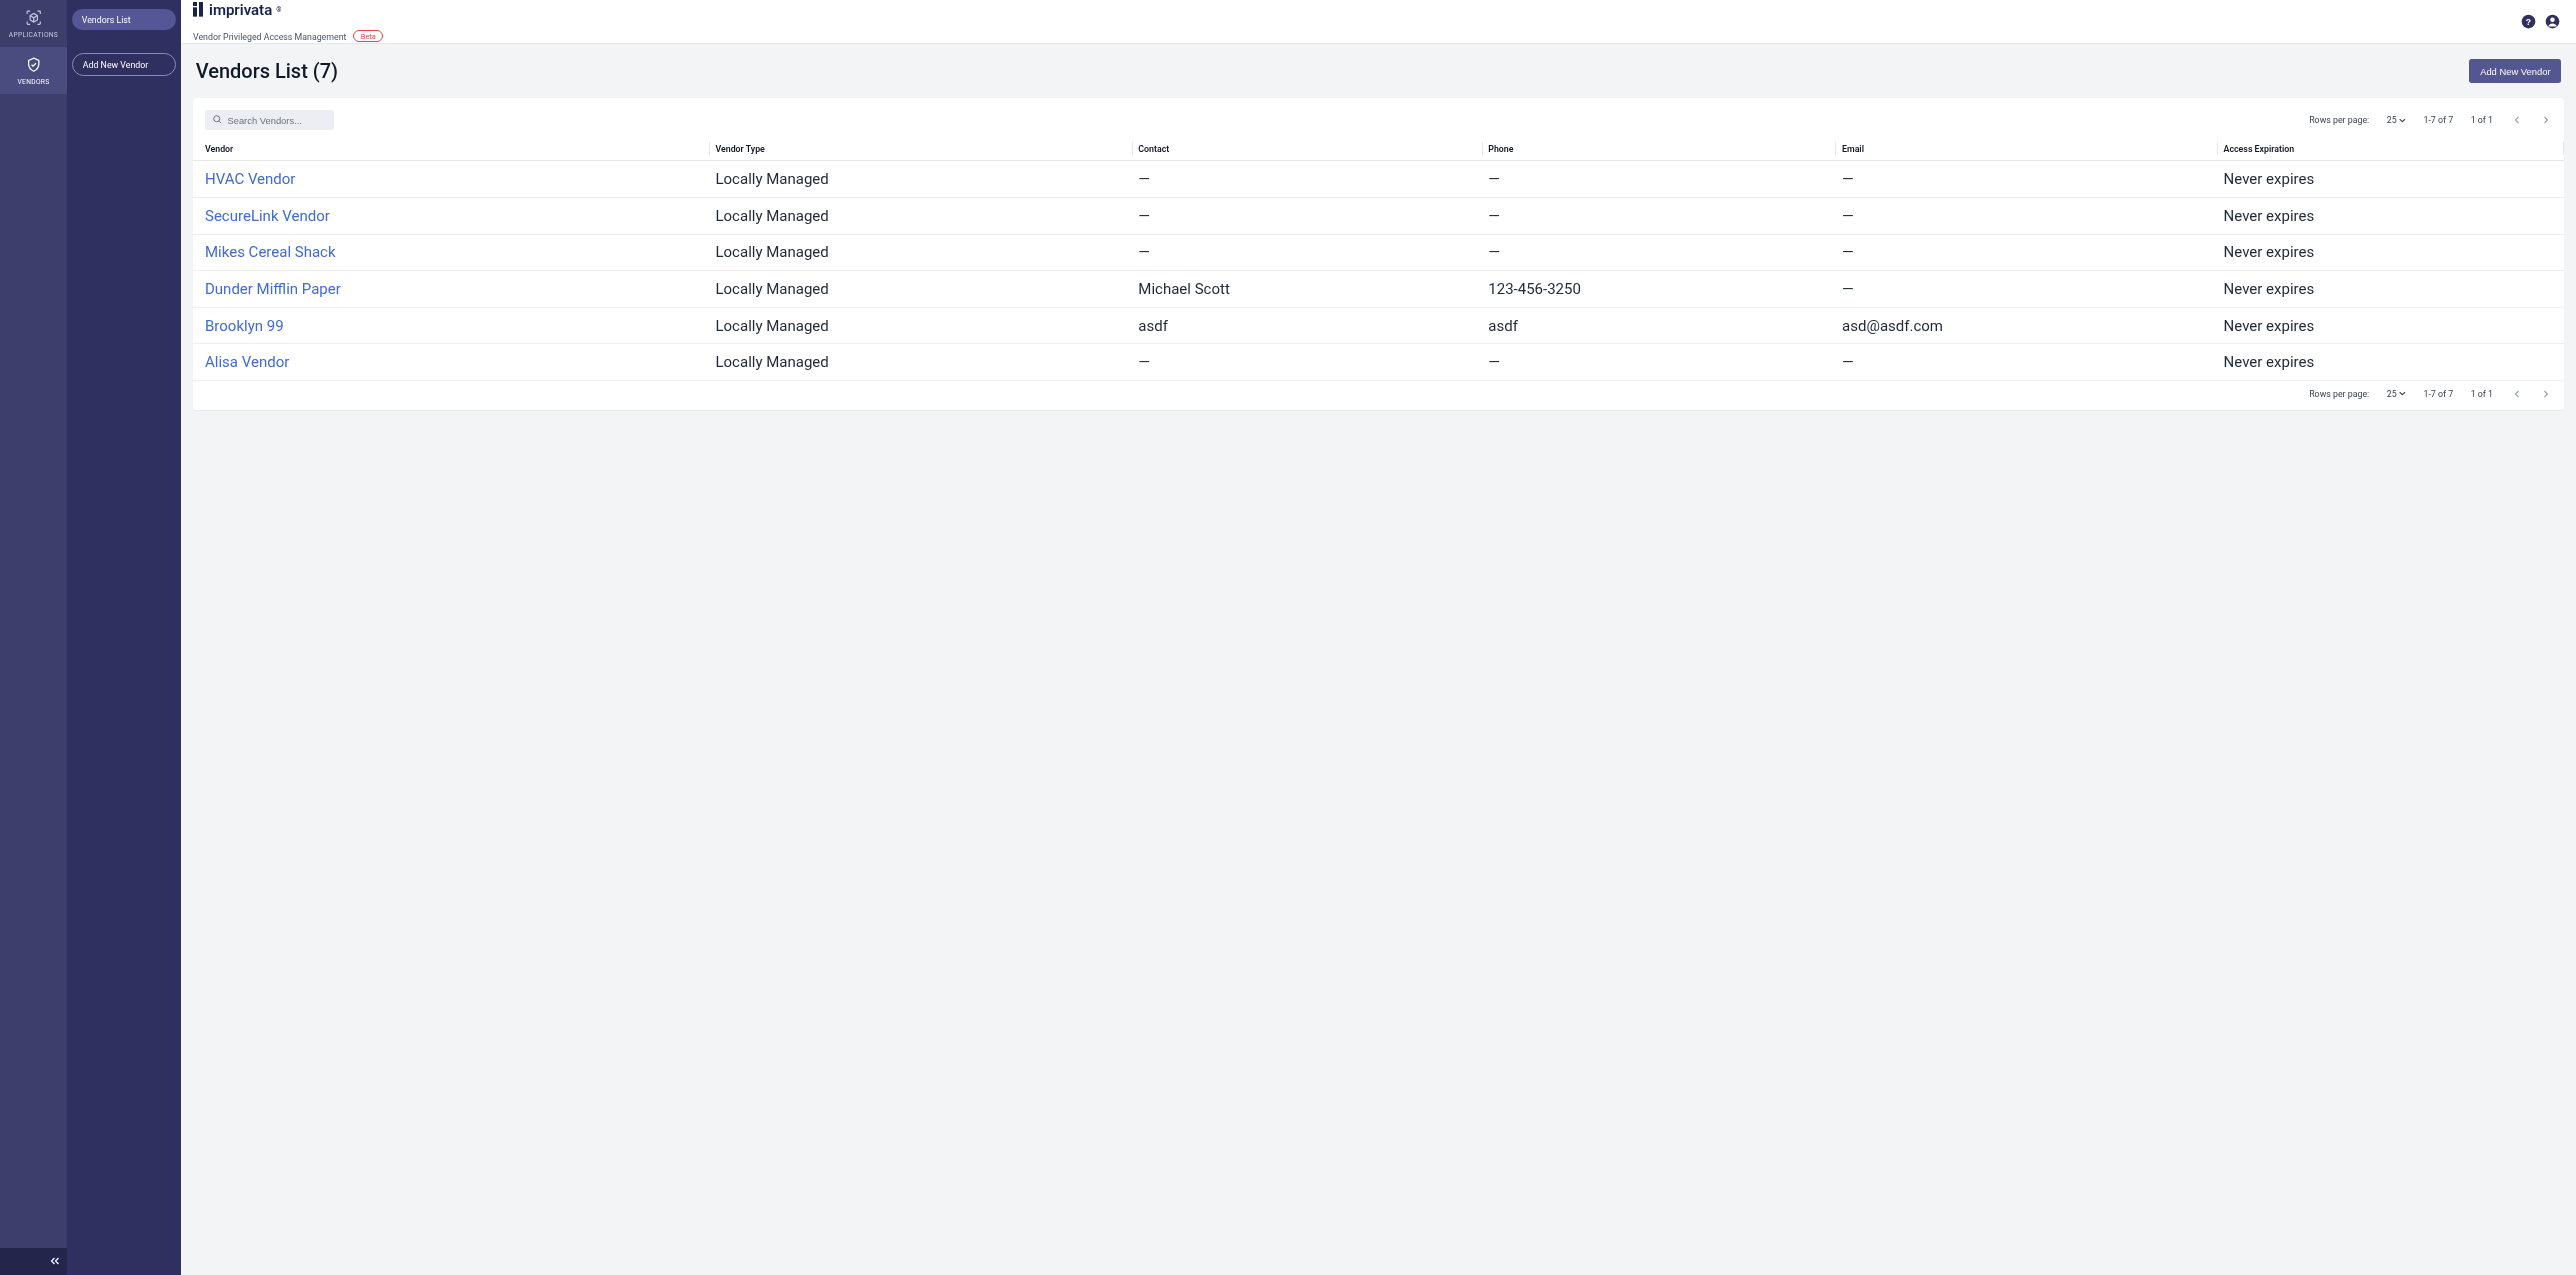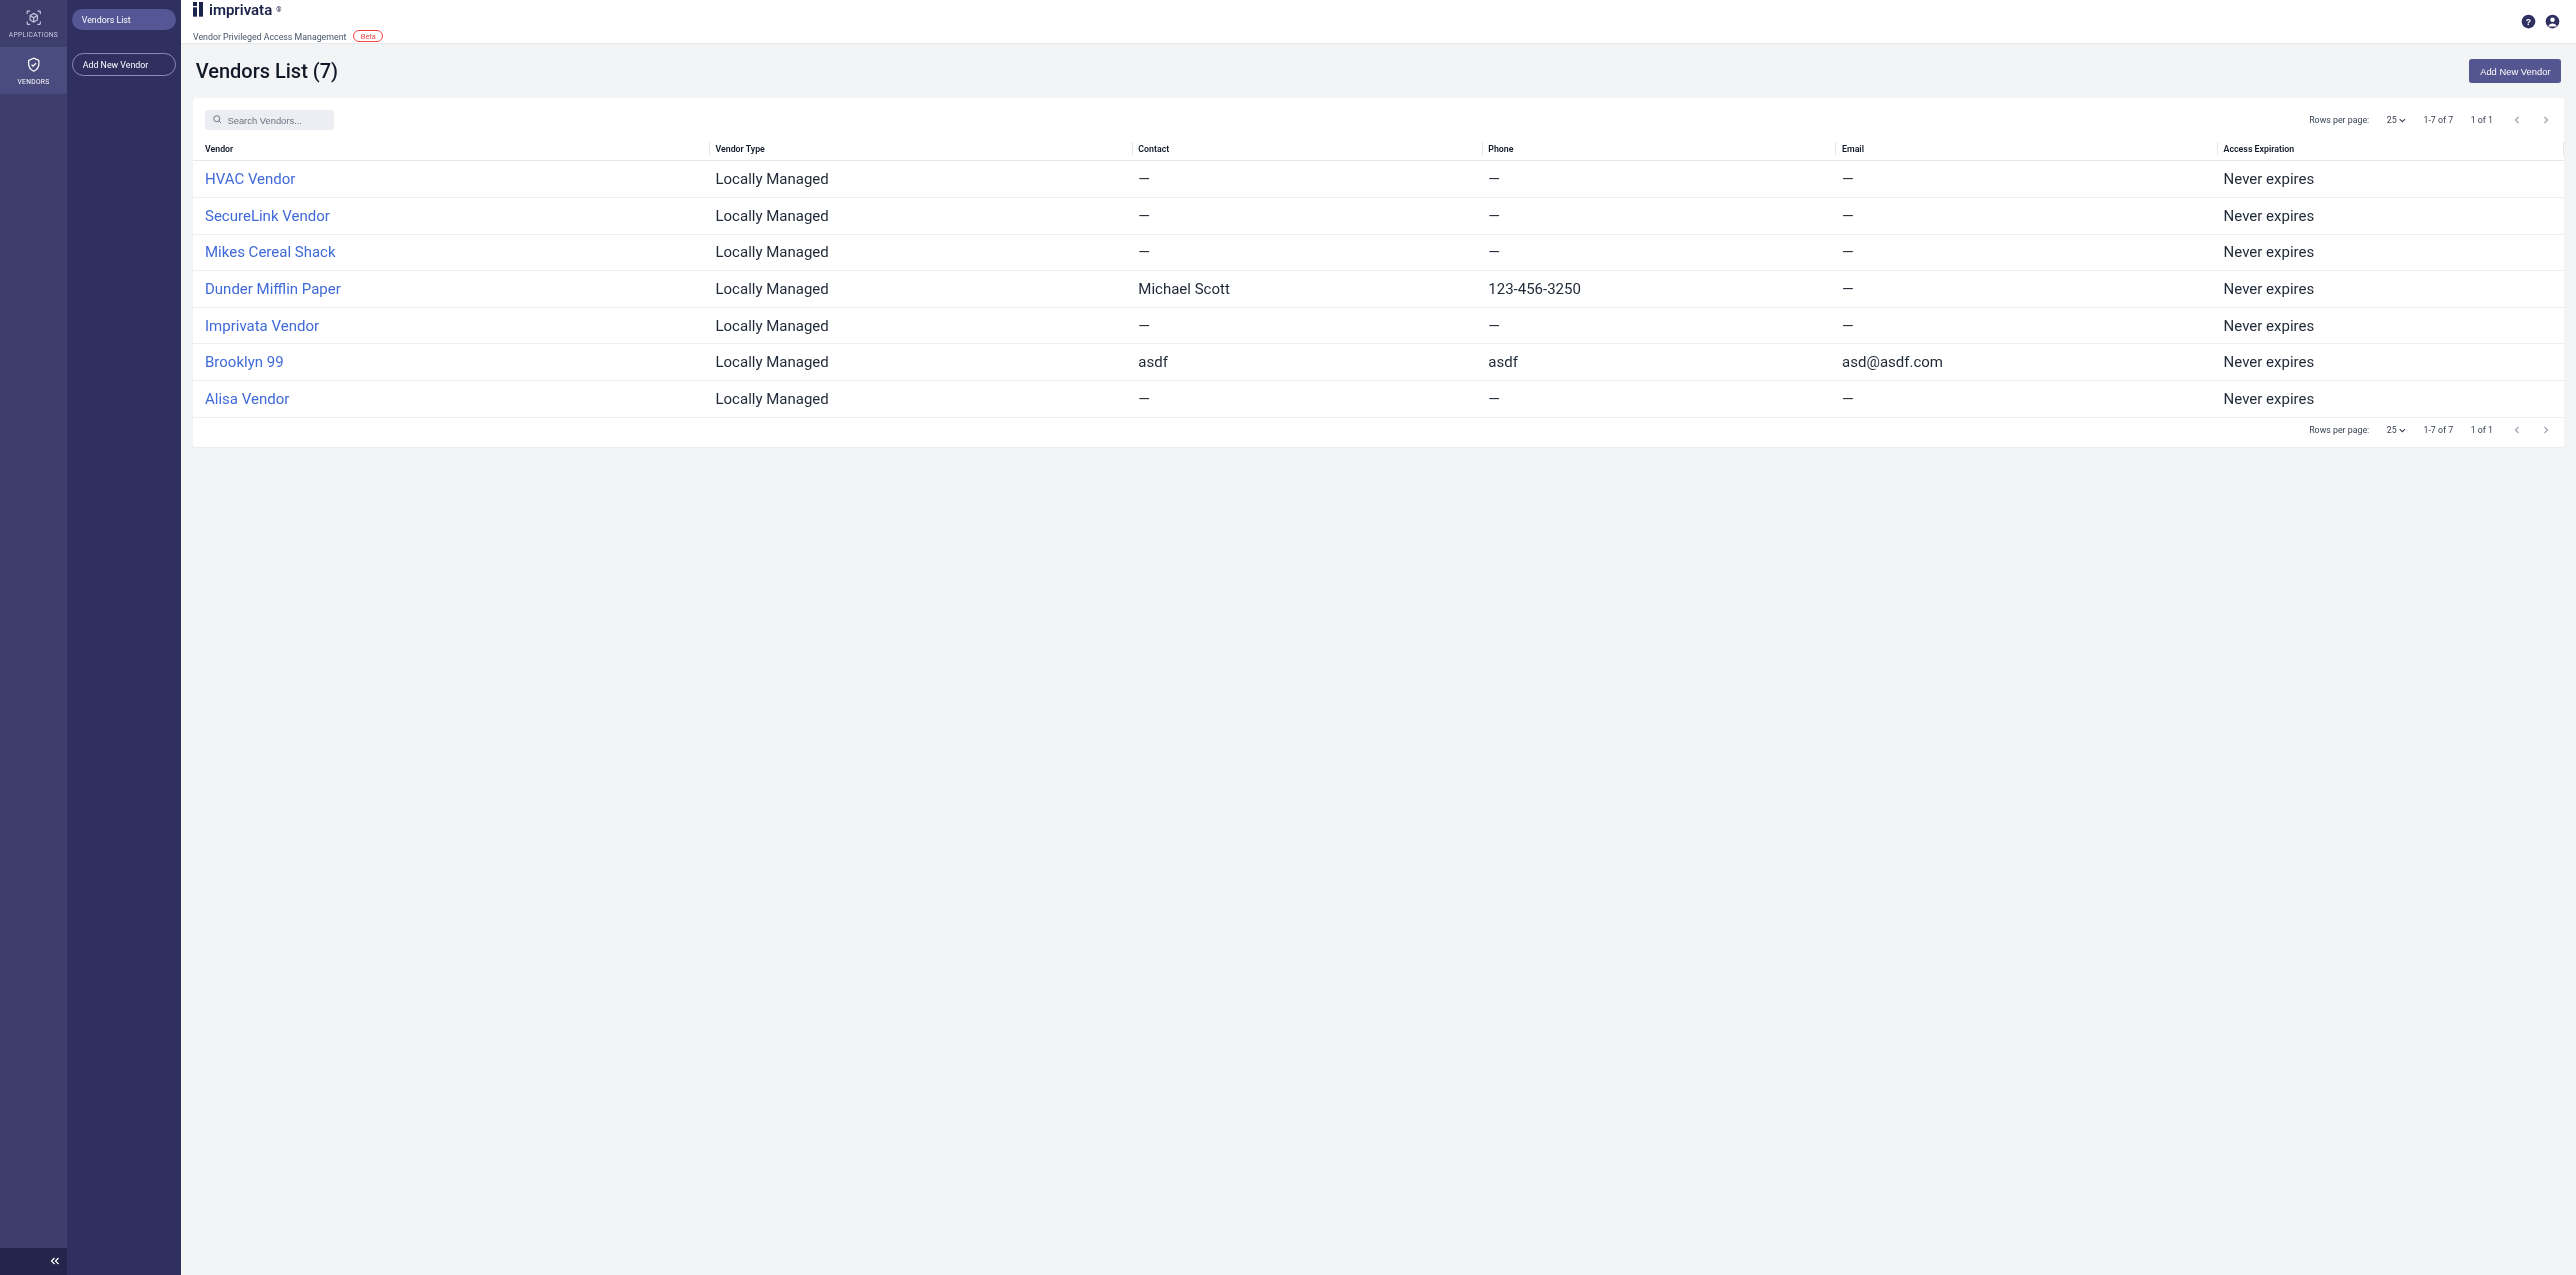--- a/index.html
+++ b/index.html
@@ -226,28 +226,20 @@
             </tr>
             <tr>
               <td><a>Dunder Mifflin Paper</a></td>
               <td>Locally Managed</td>
               <td>Michael Scott</td>
               <td>123-456-3250</td>
               <td>—</td>
               <td>Never expires</td>
             </tr>
             <tr>
-              <td><a>Imprivata Vendor</a></td>
-              <td>Locally Managed</td>
-              <td>—</td>
-              <td>—</td>
-              <td>—</td>
-              <td>Never expires</td>
-            </tr>
-            <tr>
               <td><a>Brooklyn 99</a></td>
               <td>Locally Managed</td>
               <td>asdf</td>
               <td>asdf</td>
               <td>asd@asdf.com</td>
               <td>Never expires</td>
             </tr>
             <tr>
               <td><a>Alisa Vendor</a></td>
               <td>Locally Managed</td>

